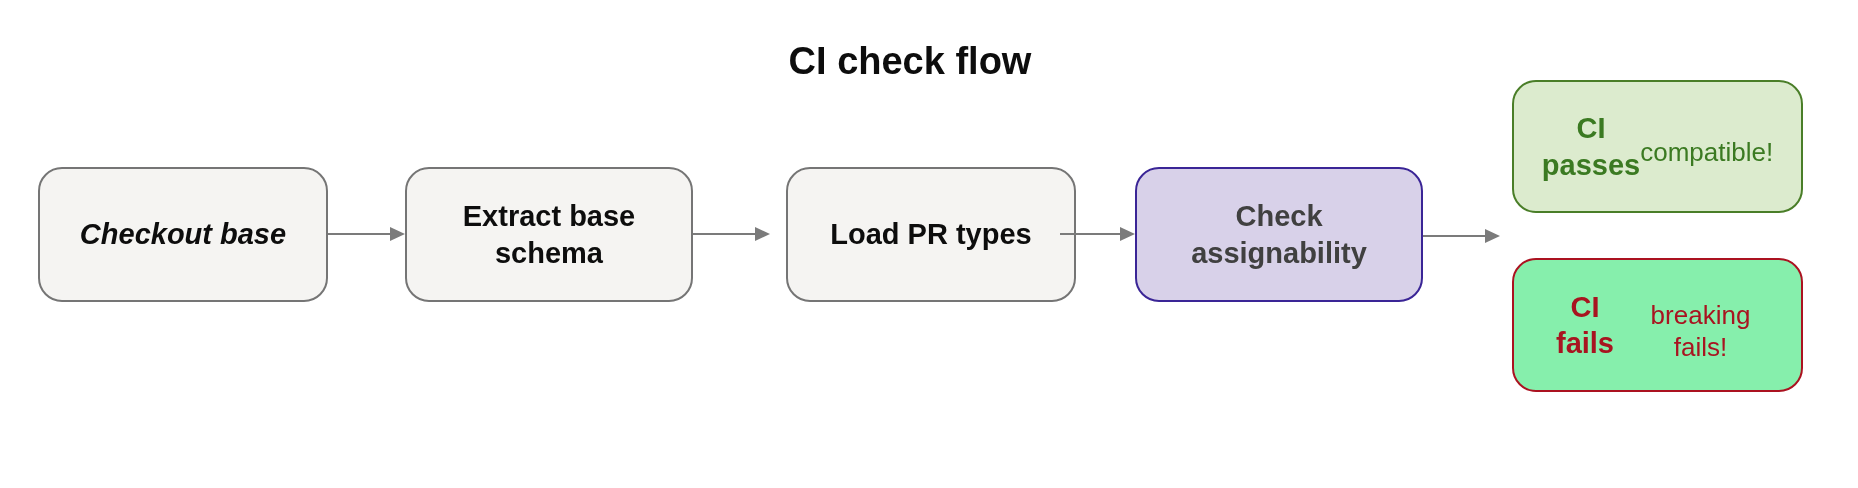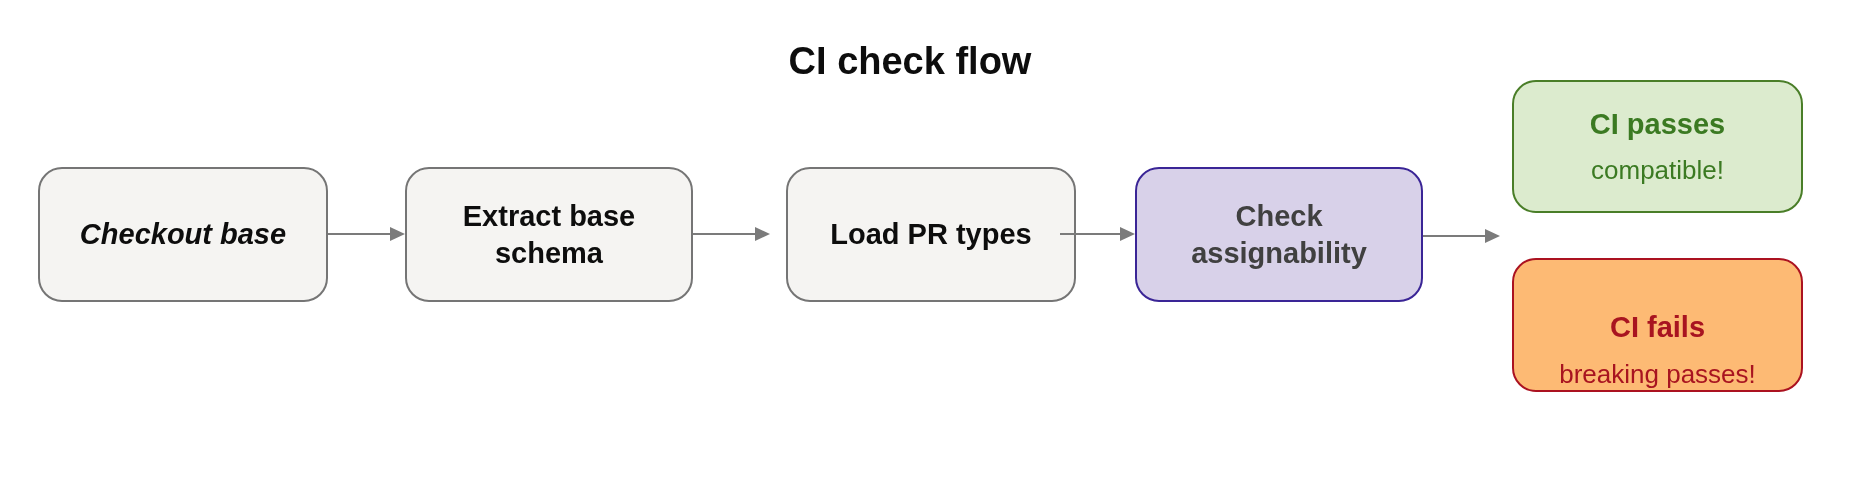--- a/index.html
+++ b/index.html
@@ -11,37 +11,37 @@
   .canvas{position:absolute;left:0;top:0;width:1858px;height:460px;}
 
   .diagram-title{
     position:absolute;left:0;top:42px;width:1820px;
     text-align:center;font-size:38px;font-weight:bold;color:#0d0d0d;
     letter-spacing:0px;line-height:1;
   }
 
   .node{
     position:absolute;box-sizing:border-box;border-radius:24px;
-    display:flex;flex-direction:column;align-items:center;justify-content:center;
+    display:flex;flex-direction:row;align-items:center;justify-content:center;
     text-align:center;padding:0 28px;
   }
   .node .node-label{font-size:29px;font-weight:bold;line-height:1.25;}
   .node .node-sublabel{font-size:26px;font-weight:normal;line-height:1.25;margin-top:12px;}
 
   .node.step{
     background:#f5f4f2;border:2px solid #757575;color:#0d0d0d;
   }
   .node.accent{
     background:#d8d1e9;border:2px solid #3a2596;color:#404040;
   }
   .node.success{
     background:#dcebce;border:2px solid #4a7e28;color:#3b7a22;
   }
   .node.fail{
-    background:#fdba74;border:2px solid #ab1220;color:#a81420;justify-content:flex-end;
+    background:#86efac;border:2px solid #ab1220;color:#a81420;justify-content:flex-end;
   }
 
   .arrow{position:absolute;height:14px;}
   .arrow .shaft{
     position:absolute;left:0;right:13px;top:6px;height:2px;background:#7b7b7b;
   }
   .arrow .head{
     position:absolute;right:0;top:0;width:0;height:0;
     border-left:15px solid #7b7b7b;
     border-top:7px solid transparent;border-bottom:7px solid transparent;
@@ -70,21 +70,21 @@
     <div class="node-label">Check assignability</div>
   </div>
 
   <div class="node success" style="left:1512px;top:80px;width:291px;height:133px;">
     <div class="node-label">CI passes</div>
     <div class="node-sublabel">compatible!</div>
   </div>
 
   <div class="node fail" style="left:1512px;top:258px;width:291px;height:134px;">
     <div class="node-label">CI fails</div>
-    <div class="node-sublabel">breaking passes!</div>
+    <div class="node-sublabel">breaking fails!</div>
   </div>
 
   <div class="arrow" style="left:328px;top:227px;width:77px;">
     <div class="shaft"></div>
     <div class="head"></div>
   </div>
 
   <div class="arrow" style="left:693px;top:227px;width:77px;">
     <div class="shaft"></div>
     <div class="head"></div>

